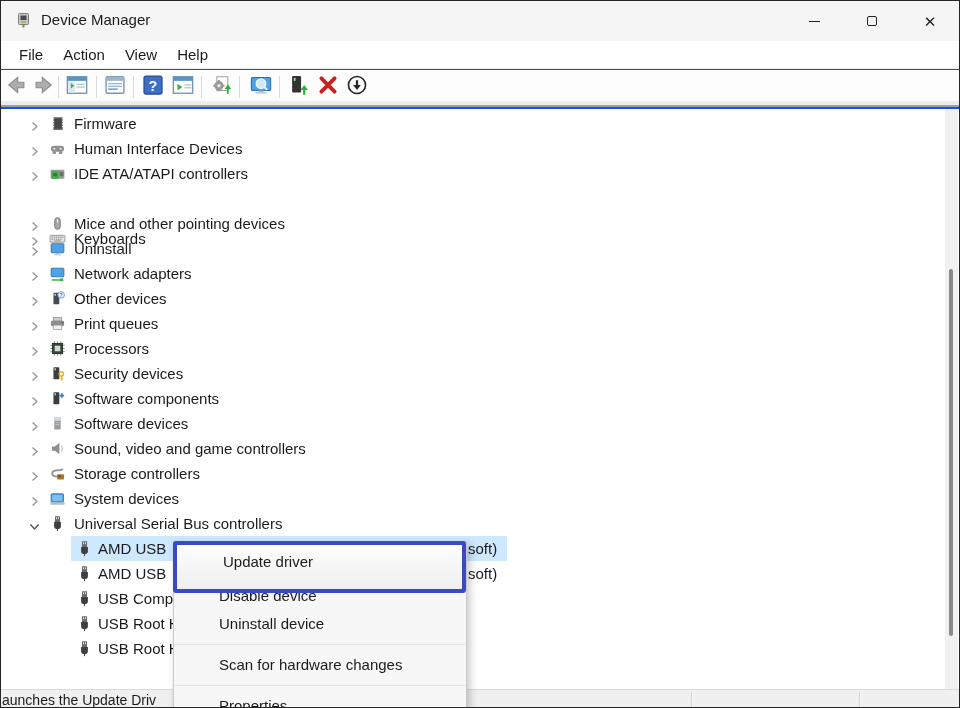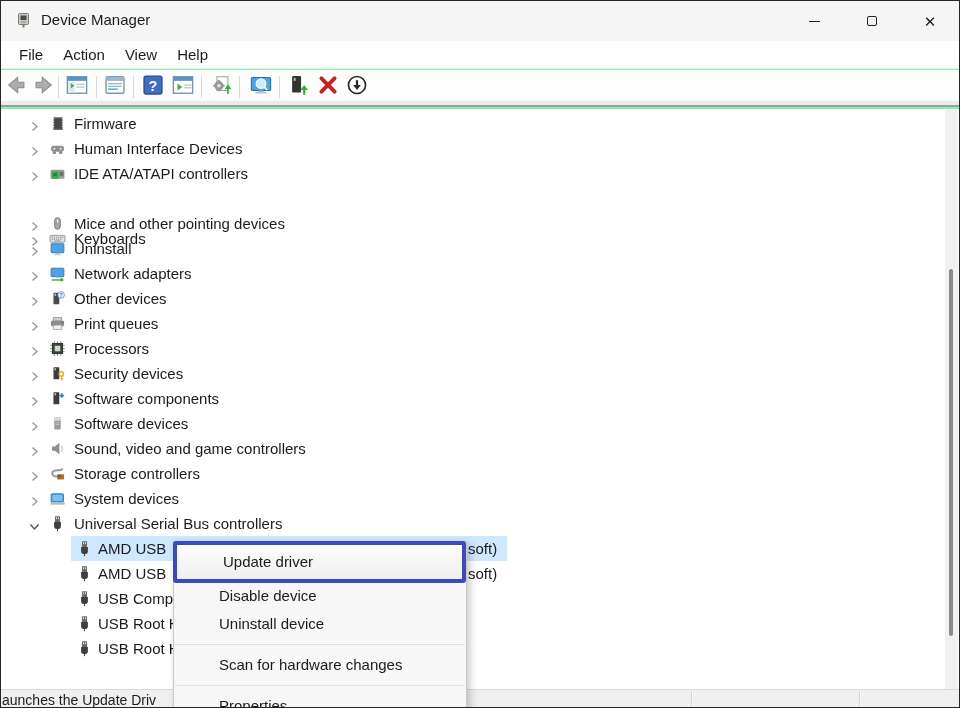--- a/index.html
+++ b/index.html
@@ -1,20 +1,20 @@
 <!DOCTYPE html>
 <html><head>
 <meta charset="utf-8">
 <style>
   * { margin:0; padding:0; box-sizing:border-box; }
   html,body { width:960px; height:708px; overflow:hidden; }
   body { font-family:"Liberation Sans", sans-serif; background:#fff; }
   #window {
     position:relative; width:960px; height:708px;
-    border:1px solid #262626; background:#86efac; overflow:hidden;
+    border:1px solid #262626; background:#1d4ed8; overflow:hidden;
   }
   
   #titlebar { position:absolute; left:0; top:0; width:958px; height:40px; background:#f5f5f5; }
   #app-icon { position:absolute; left:14px; top:11px; width:18px; height:18px; }
   #title-text { position:absolute; left:40px; top:10px; font-size:15px; color:#1b1b1b; }
   .cap-btn { position:absolute; top:0; width:58px; height:40px; display:flex; align-items:center; justify-content:center; }
   #btn-min { right:116px; } #btn-max { right:58px; } #btn-close { right:0; }
   .glyph-min { width:11px; height:0; border-top:1px solid #222; display:block; }
   .glyph-max { width:10px; height:10px; border:1px solid #222; border-radius:2px; display:block; }
   .glyph-close { font-size:15px; color:#222; line-height:1; }
@@ -40,21 +40,21 @@
   
   #statusbar { position:absolute; left:0; top:688px; width:958px; height:19px; background:#f0f0f0; border-top:1px solid #dadada; }
   #status-text { position:absolute; left:1px; top:2px; font-size:14px; color:#1b1b1b; white-space:nowrap; }
   .sb-div { position:absolute; top:2px; width:1px; height:15px; background:#d2d2d2; box-shadow:1px 0 0 #fbfbfb; }
   
   #context-menu { position:absolute; left:172px; top:540px; width:294px; height:176px;
     background:#f7f7f7; border:1px solid #c9c9c9; box-shadow:3px 3px 8px rgba(0,0,0,.22); padding-top:6px; }
   .cm-item { height:28px; line-height:28px; padding-left:45px; font-size:15px; color:#1b1b1b; }
   .cm-item.first { height:34px; line-height:30px; }
   .cm-sep { height:0; border-top:1px solid #e1e1e1; margin:6px 1px; }
-  #focus-box { position:absolute; left:172px; top:540px; width:293px; height:42px;
+  #focus-box { position:absolute; left:172px; top:540px; width:293px; height:52px;
     border:4px solid #3b4ac1; border-radius:3px;
     background:linear-gradient(#fdfdfd,#efefef); z-index:30; }
   #focus-box .fb-label { display:block; padding-left:46px; line-height:34px; font-size:15px; color:#1b1b1b; }
 </style>
 </head>
 <body>
 
 <div id="window">
 
   <div id="titlebar">

